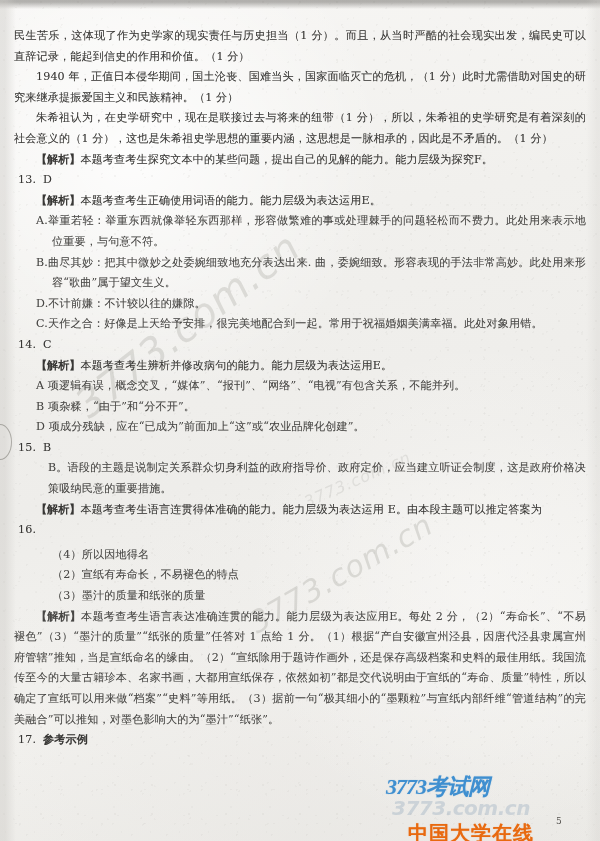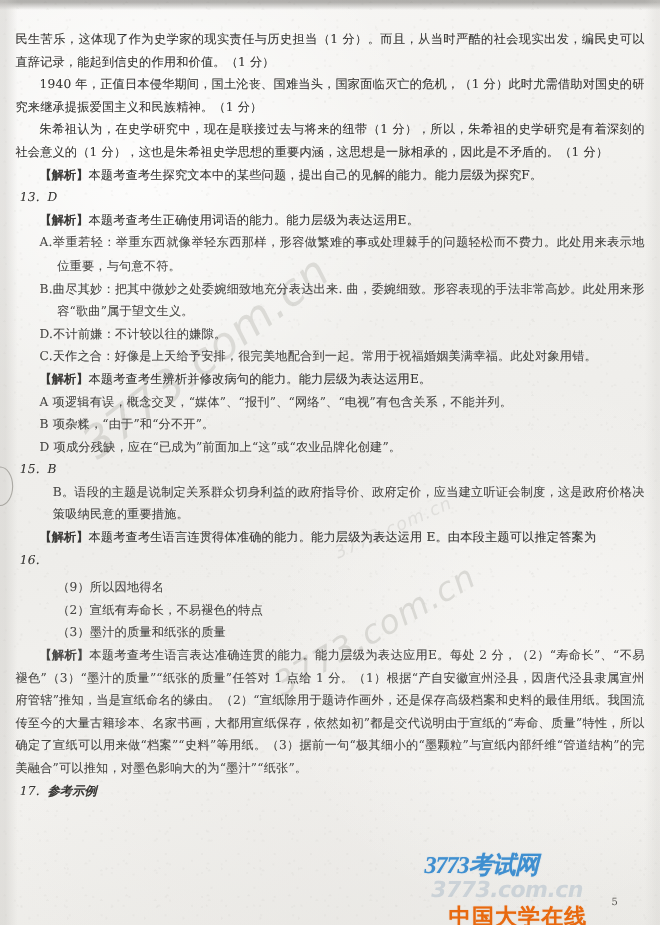--- a/index.html
+++ b/index.html
@@ -77,21 +77,21 @@
   .p{
     margin:0;
     text-align:justify;
     text-justify:inter-ideograph;
     letter-spacing:.15px;
     text-shadow:0 0 .5px rgba(70,68,64,.35);
   }
   .ind2{text-indent:22px;}
   .hang{padding-left:22px;}
   .hang2{padding-left:34px;}
-  .qnum{padding-left:4px;font-style:italic;}
+  .qnum{padding-left:4px;}
   .qnum .ans{padding-left:7px;}
   .optwrap{padding-left:38px;text-indent:-16px;}
   .listitem{padding-left:38px;}
   .bold{font-weight:bold;}
   .jx{font-weight:bold;letter-spacing:0;}
   .blur1{filter:blur(.18px);opacity:.93;}
   .blur2{filter:blur(.32px);opacity:.85;}
 
   
   #logo{
@@ -157,38 +157,39 @@
     <p class="p ind2 blur1"><span class="jx">【解析】</span><span>本题考查考生正确使用词语的能力。能力层级为表达运用E。</span></p>
 
     <p class="p optwrap blur2"><span>A.</span><span class="body">举重若轻：举重东西就像举轻东西那样，形容做繁难的事或处理棘手的问题轻松而不费力。此处用来表示地位重要，与句意不符。</span></p>
 
     <p class="p optwrap blur2"><span>B.</span><span class="body">曲尽其妙：把其中微妙之处委婉细致地充分表达出来. 曲，委婉细致。形容表现的手法非常高妙。此处用来形容“歌曲”属于望文生义。</span></p>
 
     <p class="p optwrap blur2"><span>D.</span><span class="body">不计前嫌：不计较以往的嫌隙。</span></p>
 
     <p class="p optwrap blur2"><span>C.</span><span class="body">天作之合：好像是上天给予安排，很完美地配合到一起。常用于祝福婚姻美满幸福。此处对象用错。</span></p>
 
+    <p class="p qnum blur1"><span>14.</span><span class="ans">C</span></p>
 
     <p class="p ind2 blur1"><span class="jx">【解析】</span><span>本题考查考生辨析并修改病句的能力。能力层级为表达运用E。</span></p>
 
     <p class="p hang blur2">A 项逻辑有误，概念交叉，“媒体”、“报刊”、“网络”、“电视”有包含关系，不能并列。</p>
     <p class="p hang blur2">B 项杂糅，“由于”和“分不开”。</p>
     <p class="p hang blur2">D 项成分残缺，应在“已成为”前面加上“这”或“农业品牌化创建”。</p>
 
     <p class="p qnum blur1"><span>15.</span><span class="ans">B</span></p>
 
     <p class="p hang2 blur2">B。语段的主题是说制定关系群众切身利益的政府指导价、政府定价，应当建立听证会制度，这是政府价格决策吸纳民意的重要措施。</p>
 
     <p class="p ind2 blur1"><span class="jx">【解析】</span><span>本题考查考生语言连贯得体准确的能力。能力层级为表达运用 E。由本段主题可以推定答案为</span></p>
 
     <p class="p qnum blur1">16.</p>
 
     <div class="sp"></div>
 
-    <p class="p listitem blur2">（9）所以因地得名</p>
+    <p class="p listitem blur2">（4）所以因地得名</p>
     <p class="p listitem blur2">（2）宣纸有寿命长，不易褪色的特点</p>
     <p class="p listitem blur2">（3）墨汁的质量和纸张的质量</p>
 
     <p class="p ind2 blur2"><span class="jx">【解析】</span><span>本题考查考生语言表达准确连贯的能力。能力层级为表达应用E。每处 2 分，（2）“寿命长”、“不易褪色”（3）“墨汁的质量”“纸张的质量”任答对 1 点给 1 分。（1）根据“产自安徽宣州泾县，因唐代泾县隶属宣州府管辖”推知，当是宣纸命名的缘由。（2）“宣纸除用于题诗作画外，还是保存高级档案和史料的最佳用纸。我国流传至今的大量古籍珍本、名家书画，大都用宣纸保存，依然如初”都是交代说明由于宣纸的“寿命、质量”特性，所以确定了宣纸可以用来做“档案”“史料”等用纸。（3）据前一句“极其细小的“墨颗粒”与宣纸内部纤维“管道结构”的完美融合”可以推知，对墨色影响大的为“墨汁”“纸张”。</span></p>
 
     <p class="p qnum blur1"><span>17.</span><span class="ans bold">参考示例</span></p>
 
   </div>
 
   <div id="logo">

